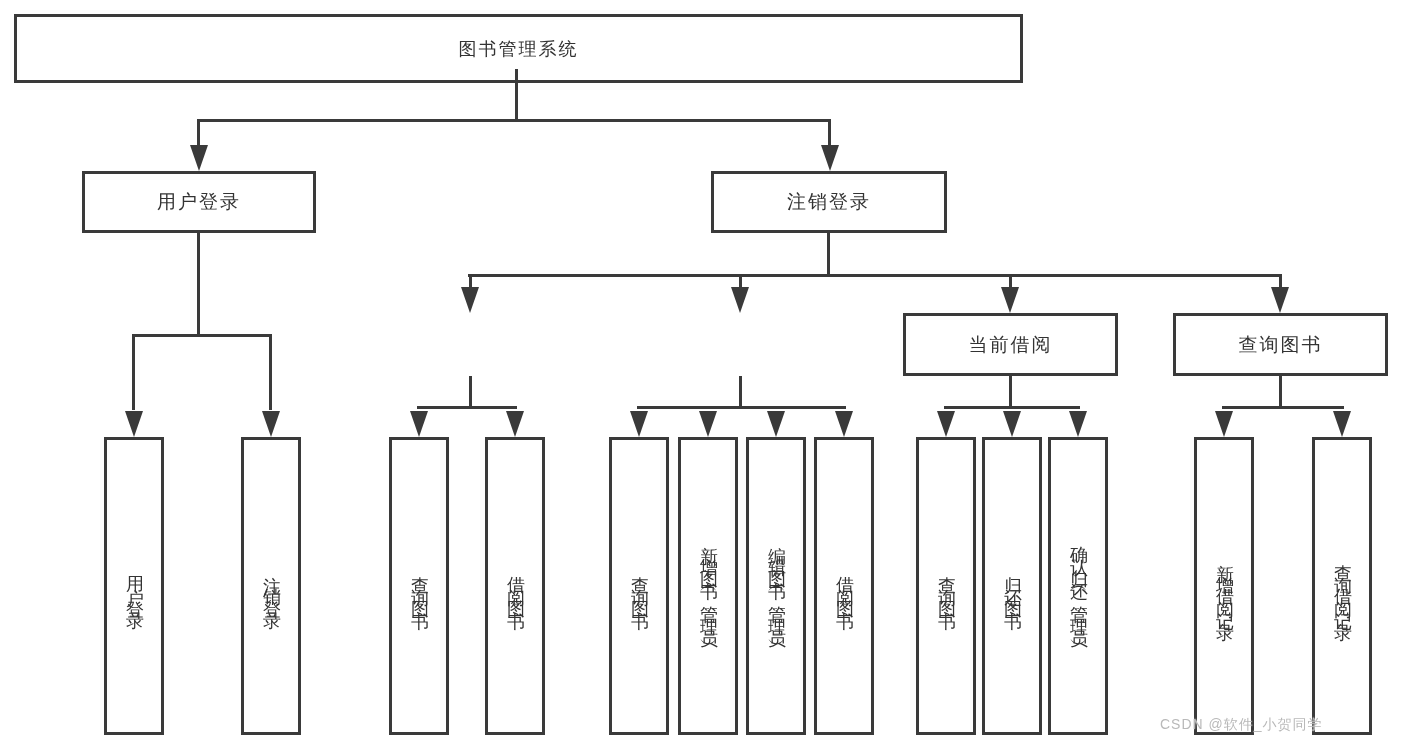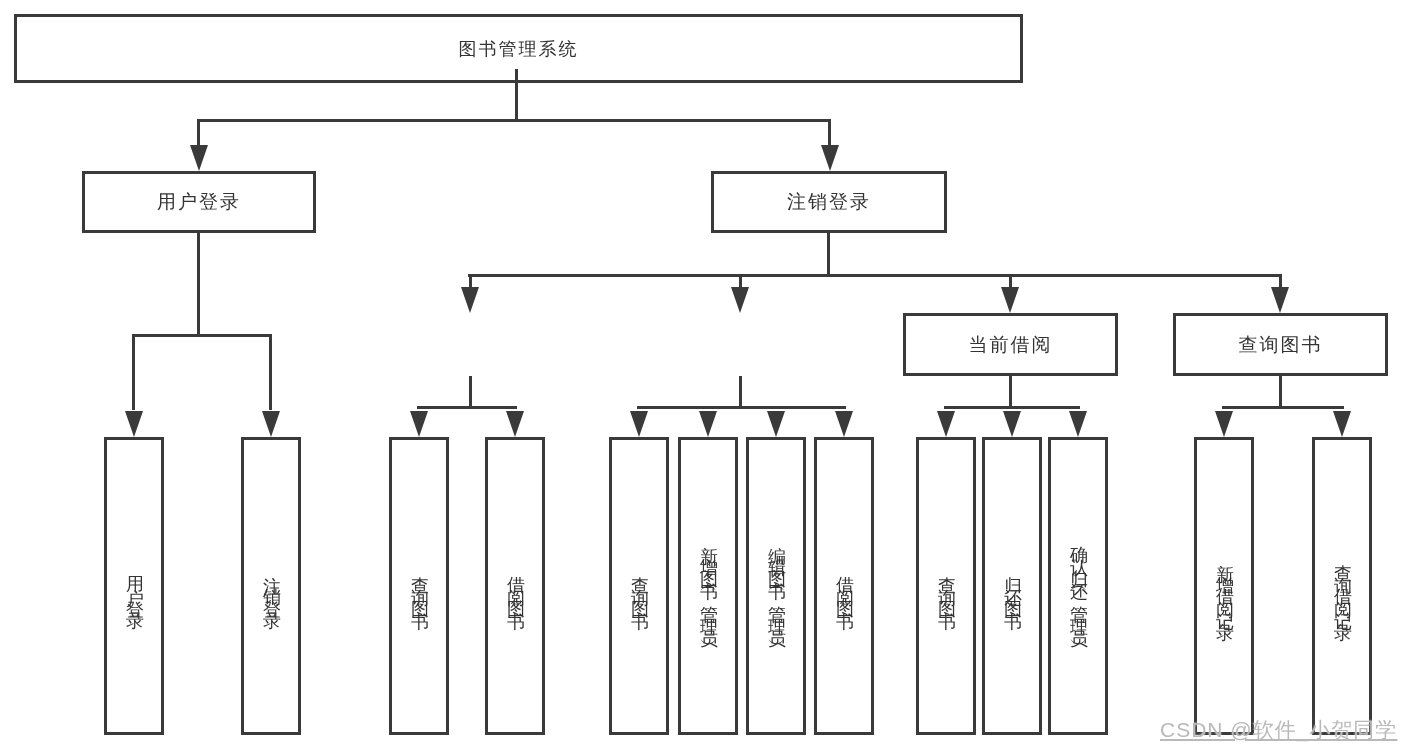--- a/index.html
+++ b/index.html
@@ -54,27 +54,26 @@
     position:absolute;
     width:0;height:0;
     border-left:9px solid transparent;
     border-right:9px solid transparent;
     border-top:26px solid var(--line);
   }
   .watermark{
     position:absolute;
     left:1160px;
     top:716px;
-    font-size:21px;
+    font-size:14px;
     letter-spacing:1px;
     color:var(--wm);
     text-shadow:0 0 2px #ffffff;
     z-index:10;
     white-space:nowrap;
-    text-decoration:underline;
   }
 </style>
 </head>
 <body>
 
 <div class="canvas">
 
   <div class="box" style="left:14px;top:14px;width:1009px;height:69px;font-size:18px;">图书管理系统</div>
 
   <div class="box" style="left:82px;top:171px;width:234px;height:62px;">用户登录</div>

